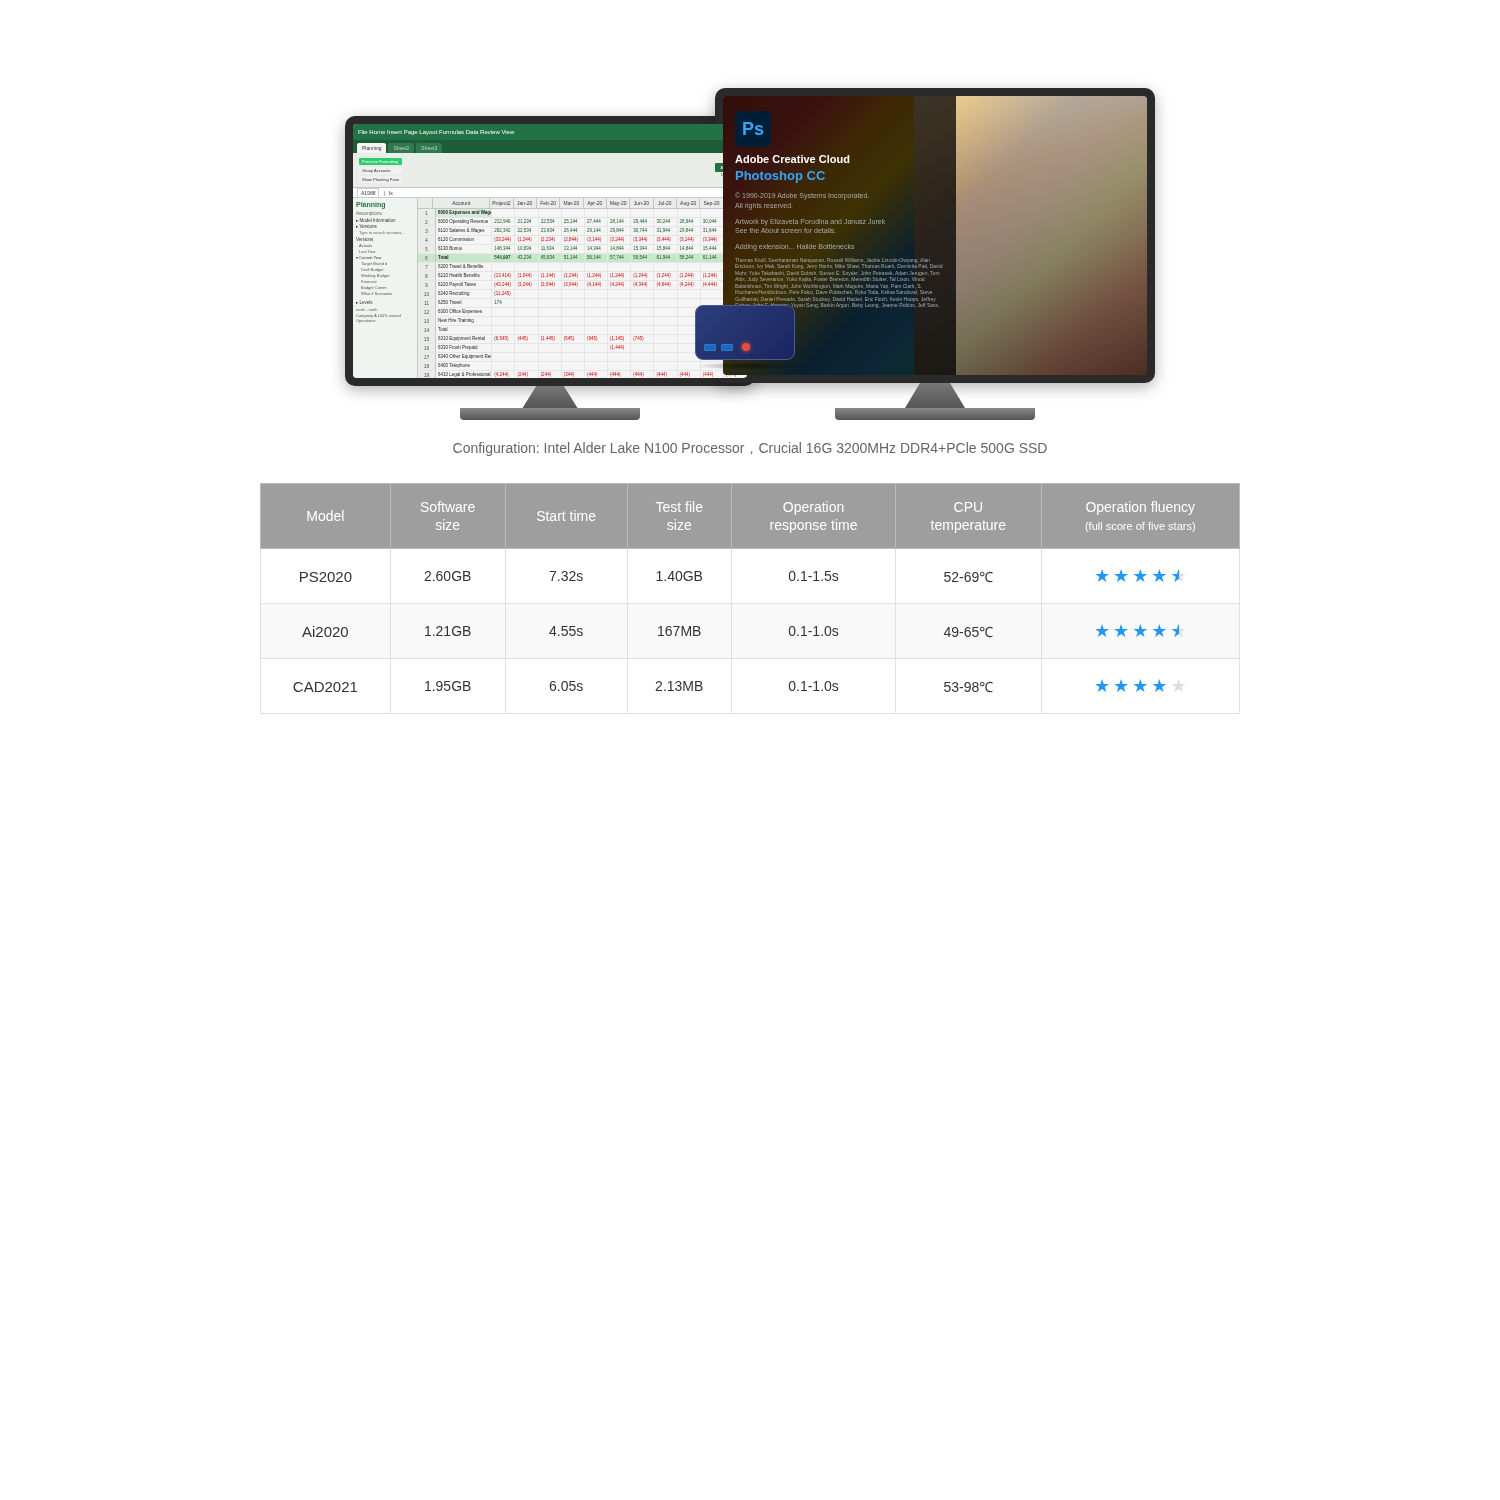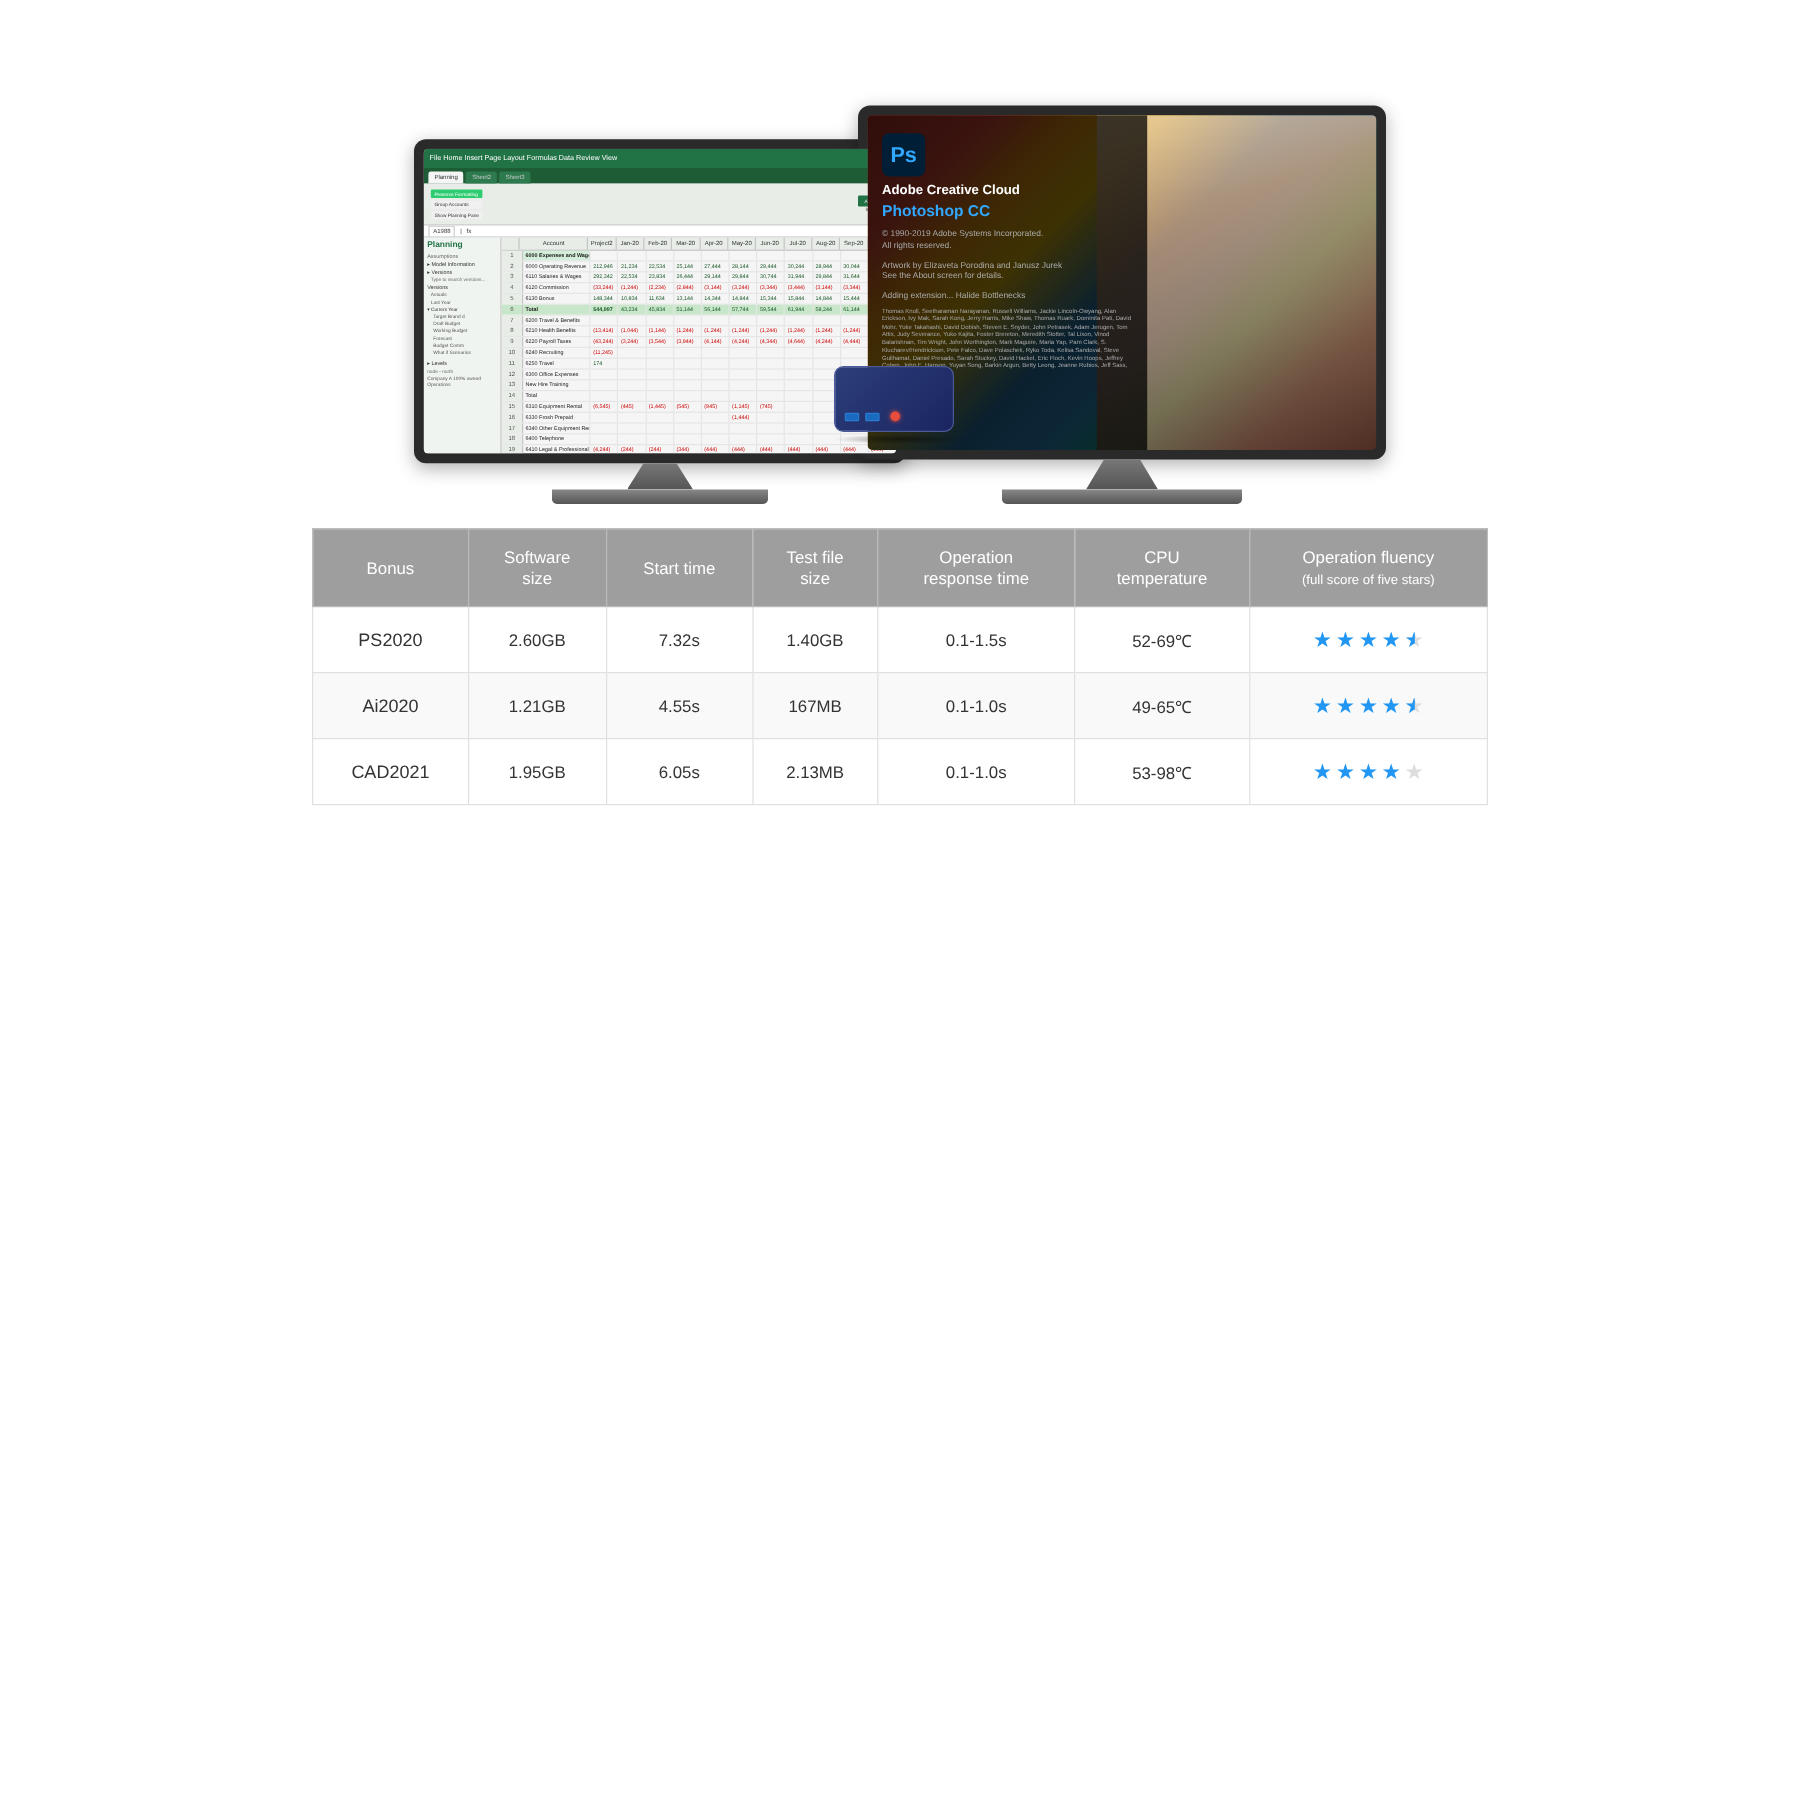--- a/index.html
+++ b/index.html
@@ -792,25 +792,26 @@
           </div>
         </div>
       </div>
     </div>
     <div class="stand-neck-right"></div>
     <div class="stand-base-right"></div>
   </div>
 </div>
 
 <div class="content-section">
+  <p class="subline">Configuration: Intel Alder Lake N100 Processor，Crucial 16G 3200MHz DDR4+PCle 500G SSD</p>
 
   <table class="data-table">
     <thead>
       <tr>
-        <th>Bonus</th>
+        <th>Model</th>
         <th>Software<br>size</th>
         <th>Start time</th>
         <th>Test file<br>size</th>
         <th>Operation<br>response time</th>
         <th>CPU<br>temperature</th>
         <th>Operation fluency<br><span style="font-size:11px;font-weight:normal;">(full score of five stars)</span></th>
       </tr>
     </thead>
     <tbody id="table-body">
     <tr>

